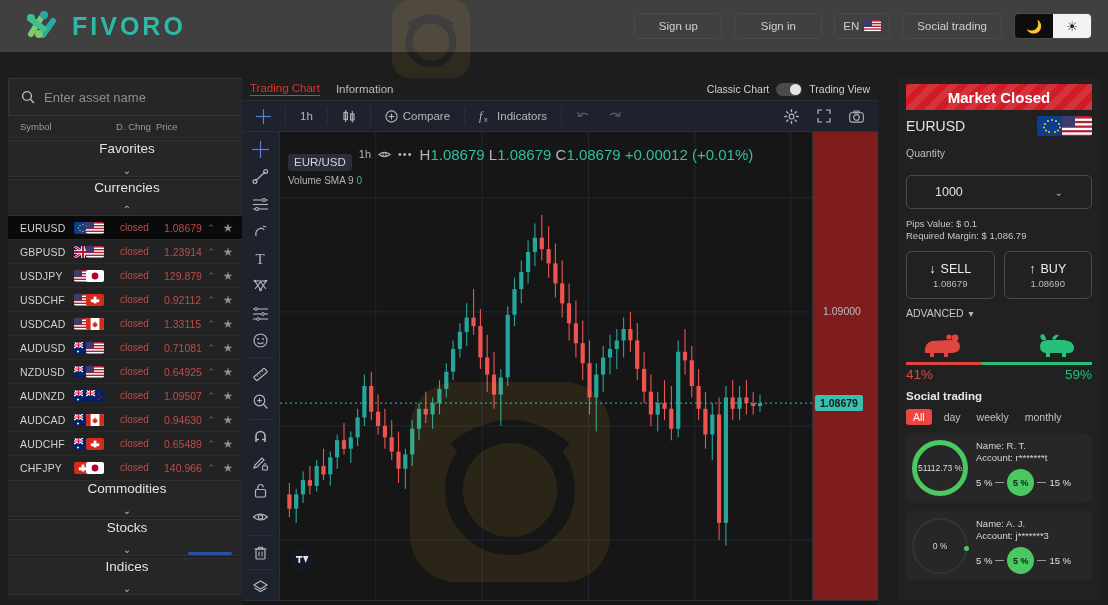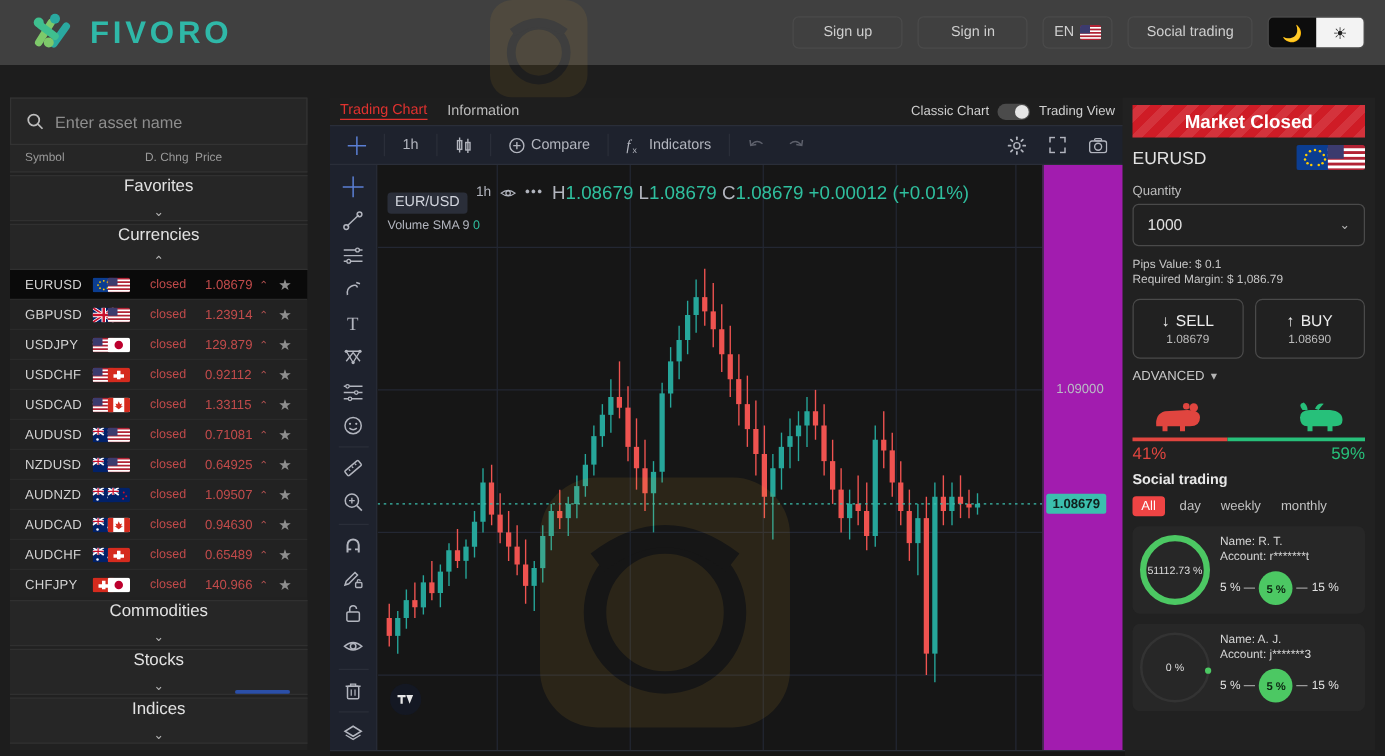--- a/index.html
+++ b/index.html
@@ -71,21 +71,21 @@
   .a-flags { width: 46px; display: flex; align-items: center; }
   .a-flags .flag { width: 18px; height: 12px; }
   .a-flags .flag:nth-child(2) { margin-left: -6px; }
   .a-status { width: 44px; color: #c24b4b; font-size: 10px; }
   .a-price { flex: 1; color: #c24b4b; font-size: 10.5px; }
   .a-arrow { width: 18px; text-align: center; color: #b05050; font-size: 9px; }
   .a-star { width: 16px; text-align: center; color: #8e8e8e; font-size: 12px; }
   .scroll-hint { position: absolute; left: 180px; top: 474px; width: 44px; height: 3px; background: #2b4fa8; border-radius: 2px; }
 
   
-  .chart-panel { position: absolute; left: 264px; top: 78px; width: 636px; height: 522px; background: #1e1e1e; }
+  .chart-panel { position: absolute; left: 242px; top: 78px; width: 636px; height: 522px; background: #1e1e1e; }
   .tab-bar { height: 22px; display: flex; align-items: center; gap: 16px; padding: 0 8px; font-size: 11.5px; }
   .tab { cursor: pointer; color: #bcbcbc; }
   .tab.active { color: #e0322f; border-bottom: 1px solid #e0322f; padding-bottom: 1px; }
   .chart-switch { margin-left: auto; display: flex; align-items: center; gap: 7px; font-size: 10.5px; color: #cfcfcf; }
   .switch { width: 26px; height: 13px; background: #4b4b4b; border-radius: 7px; position: relative; cursor: pointer; }
   .switch .knob { position: absolute; right: 1px; top: 1px; width: 11px; height: 11px; border-radius: 50%; background: #e6e6e6; }
 
   .tv-toolbar {
     height: 32px; background: #1e222d; border-top: 1px solid #2a2e39; border-bottom: 1px solid #2a2e39;
     display: flex; align-items: center; padding: 0 6px; gap: 2px;
@@ -110,21 +110,21 @@
   .plot { position: relative; flex: 1; background: #161616; overflow: hidden; }
   .legend { position: absolute; left: 8px; top: 6px; z-index: 5; font-size: 11px; line-height: 15px; }
   .legend-row1 { display: flex; align-items: center; gap: 7px; }
   .sym-chip { background: #2a2e39; padding: 1px 6px; border-radius: 3px; color: #d1d4dc; font-size: 11.5px; margin-top: 16px; }
   .legend .tf { color: #b2b5be; }
   .ohlc { color: #2fbf9e; font-size: 15px; }
   .ohlc .lbl { color: #b2b5be; }
   .legend-row2 { color: #b2b5be; font-size: 10px; margin-top: 2px; }
   .legend-row2 .v { color: #2fbf9e; }
 
-  .price-axis { width: 66px; background: #a21caf; border-left: 1px solid #2a2e39; position: relative; text-decoration: underline; }
+  .price-axis { width: 66px; background: #7f1d1d; border-left: 1px solid #2a2e39; position: relative; text-decoration: underline; }
   .axis-label { position: absolute; left: 10px; font-size: 10.5px; color: #b9bcc4; }
   .cur-price {
     position: absolute; left: 2px; background: #3bbfae; color: #10201e;
     font-size: 10.5px; padding: 2px 5px; border-radius: 2px; font-weight: bold;
   }
   .time-axis {
     height: 22px; background: #161616; border-top: 1px solid #2a2e39;
     position: relative; display: flex; align-items: center;
   }
   .tv-badge {
@@ -141,22 +141,22 @@
     font-size: 15px; font-weight: bold;
     background-image: repeating-linear-gradient(-45deg, rgba(255,255,255,.10) 0 7px, transparent 7px 14px);
   }
   .sym-row { display: flex; align-items: center; justify-content: space-between; margin-top: 6px; }
   .sym-name { font-size: 14px; color: #e4e4e4; }
   .sym-flags { display: flex; }
   .sym-flags .flag { width: 30px; height: 20px; }
   .sym-flags .flag:nth-child(2) { margin-left: -5px; }
   .lbl-sm { font-size: 10.5px; color: #bdbdbd; margin-top: 11px; }
   .qty-select {
-    height: 34px; margin-top: 4px; border: 1px solid #4a4a4a; border-radius: 5px;
-    display: flex; align-items: center; justify-content: space-between; padding: 0 11px;
+    height: 34px; margin-top: 16px; border: 1px solid #4a4a4a; border-radius: 5px;
+    display: flex; align-items: center; justify-content: space-between; padding: 0 28px;
     font-size: 12.5px; color: #e0e0e0; cursor: pointer;
   }
   .info-lines { margin-top: 9px; font-size: 9.5px; color: #c6c6c6; line-height: 12px; }
   .trade-btns { display: flex; gap: 9px; margin-top: 9px; }
   .tbtn {
     flex: 1; height: 48px; border: 1px solid #4a4a4a; border-radius: 6px;
     display: flex; flex-direction: column; align-items: center; justify-content: center; cursor: pointer;
   }
   .tbtn .t1 { font-size: 12.5px; color: #ededed; display: flex; align-items: center; gap: 5px; }
   .tbtn .t2 { font-size: 9.5px; color: #bdbdbd; margin-top: 2px; }

